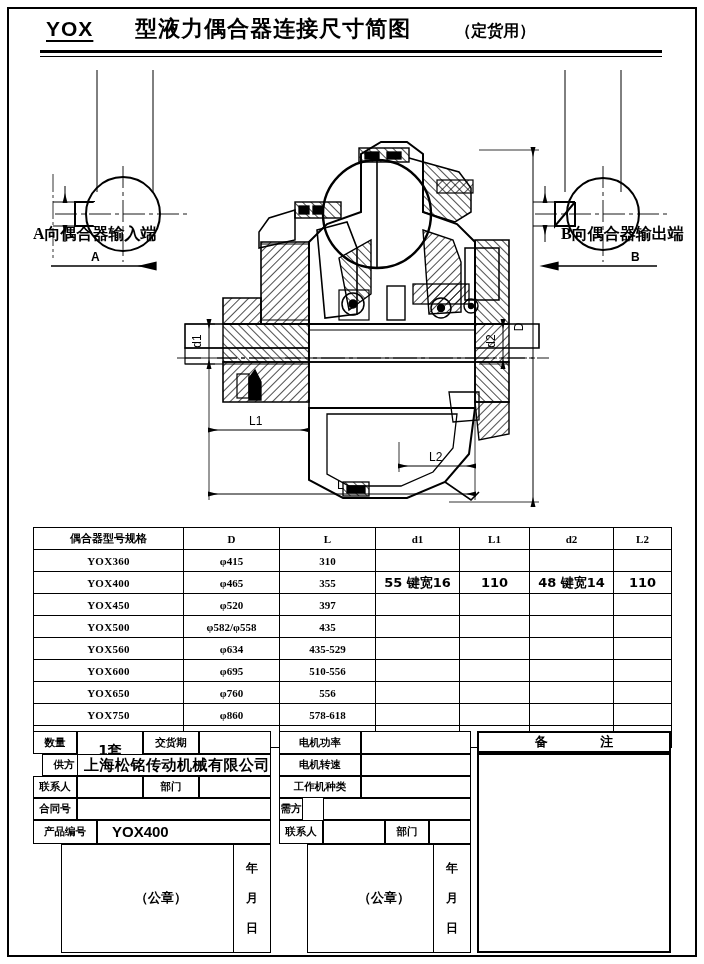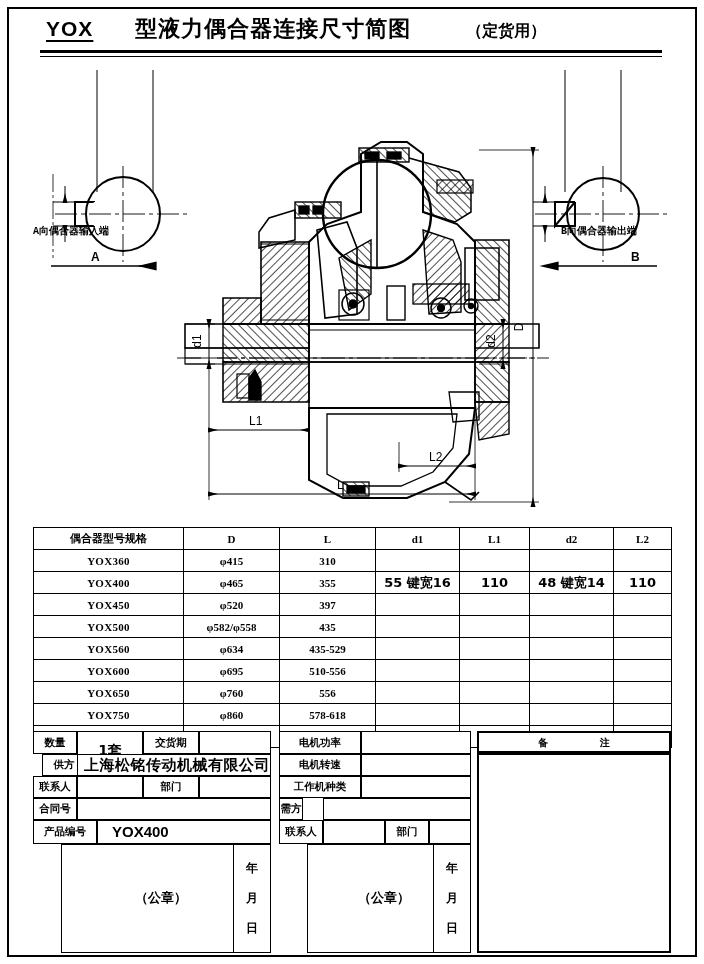--- a/index.html
+++ b/index.html
@@ -36,39 +36,39 @@
     text-underline-offset:4px;
   }
   .title-main{
     font-family:"DejaVu Sans","Liberation Sans",sans-serif;
     font-weight:bold;font-size:22px;
     margin-left:42px;letter-spacing:1px;
   }
   .title-suffix{
     font-family:Liberation Sans, sans-serif;
     font-weight:bold;font-size:16px;
-    margin-left:55px;
+    margin-left:44px;
   }
   .title-rule1{
     position:absolute;left:0;top:36px;width:622px;height:3px;background:#000;
   }
   .title-rule2{
     position:absolute;left:0;top:42px;width:622px;height:1px;background:#000;
   }
 
   
   .drawing{
     position:absolute;left:9px;top:62px;width:686px;height:455px;
   }
   .drawing svg{display:block;}
 
   .dwg-label{
     position:absolute;
-    font-family:Liberation Mono, monospace;
-    font-weight:bold;font-size:10px;
+    font-family:Liberation Serif, serif;
+    font-weight:bold;font-size:16px;
     white-space:nowrap;
   }
   .dim-label{
     position:absolute;
     font-family:"Liberation Sans","DejaVu Sans",sans-serif;
     font-size:12px;
   }
   .dim-label.rot{
     transform:rotate(-90deg);
     transform-origin:center center;
@@ -127,21 +127,21 @@
     letter-spacing:.5px;
   }
   .fbox.prod{
     font-family:"Liberation Sans","DejaVu Sans",sans-serif;
     font-size:15px;font-weight:bold;justify-content:flex-start;padding-left:14px;
   }
   .fbox.qty{
     font-size:14px;font-weight:bold;
   }
   .fbox.note-head{
-    font-size:10px;letter-spacing:24px;padding-left:24px;
+    font-size:13px;letter-spacing:24px;padding-left:24px;
   }
   .fbox.seal{
     font-size:13px;
     margin-left:28px;
   }
   .fbox.ymd{
     flex-direction:column;justify-content:space-around;
     font-size:12px;padding:8px 0;
   }
   .fbox.ymd span{display:block;}

